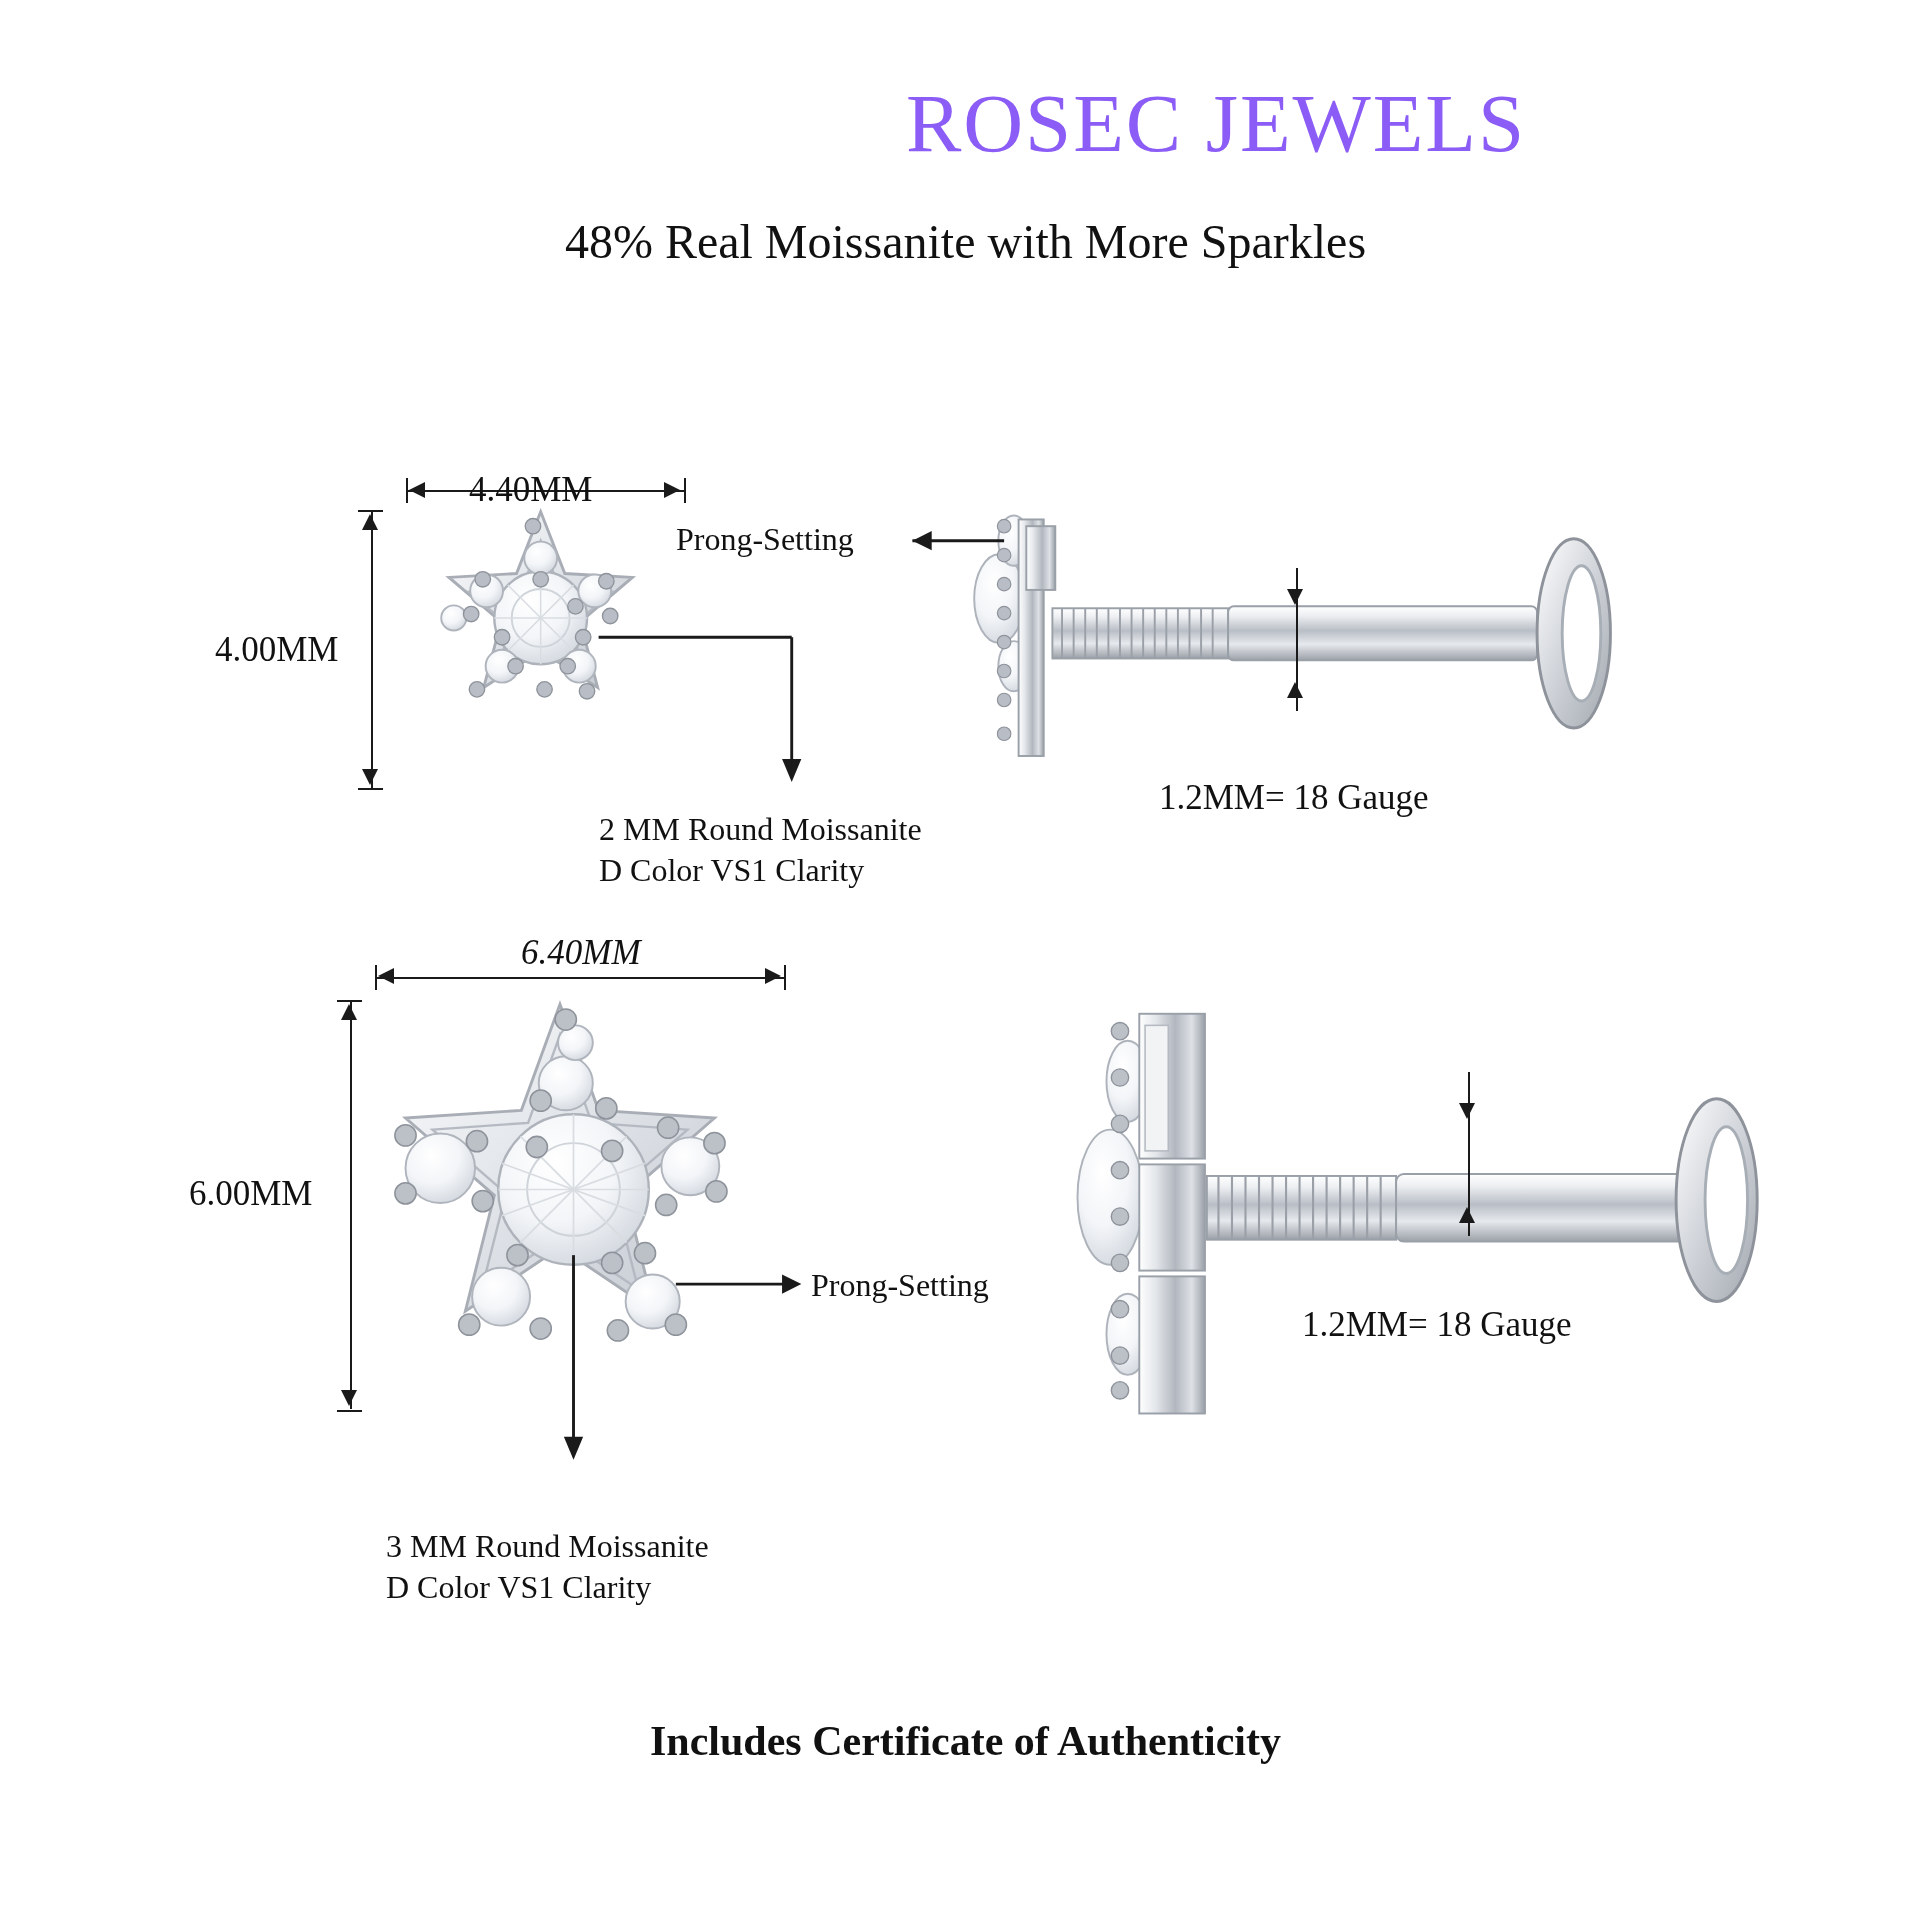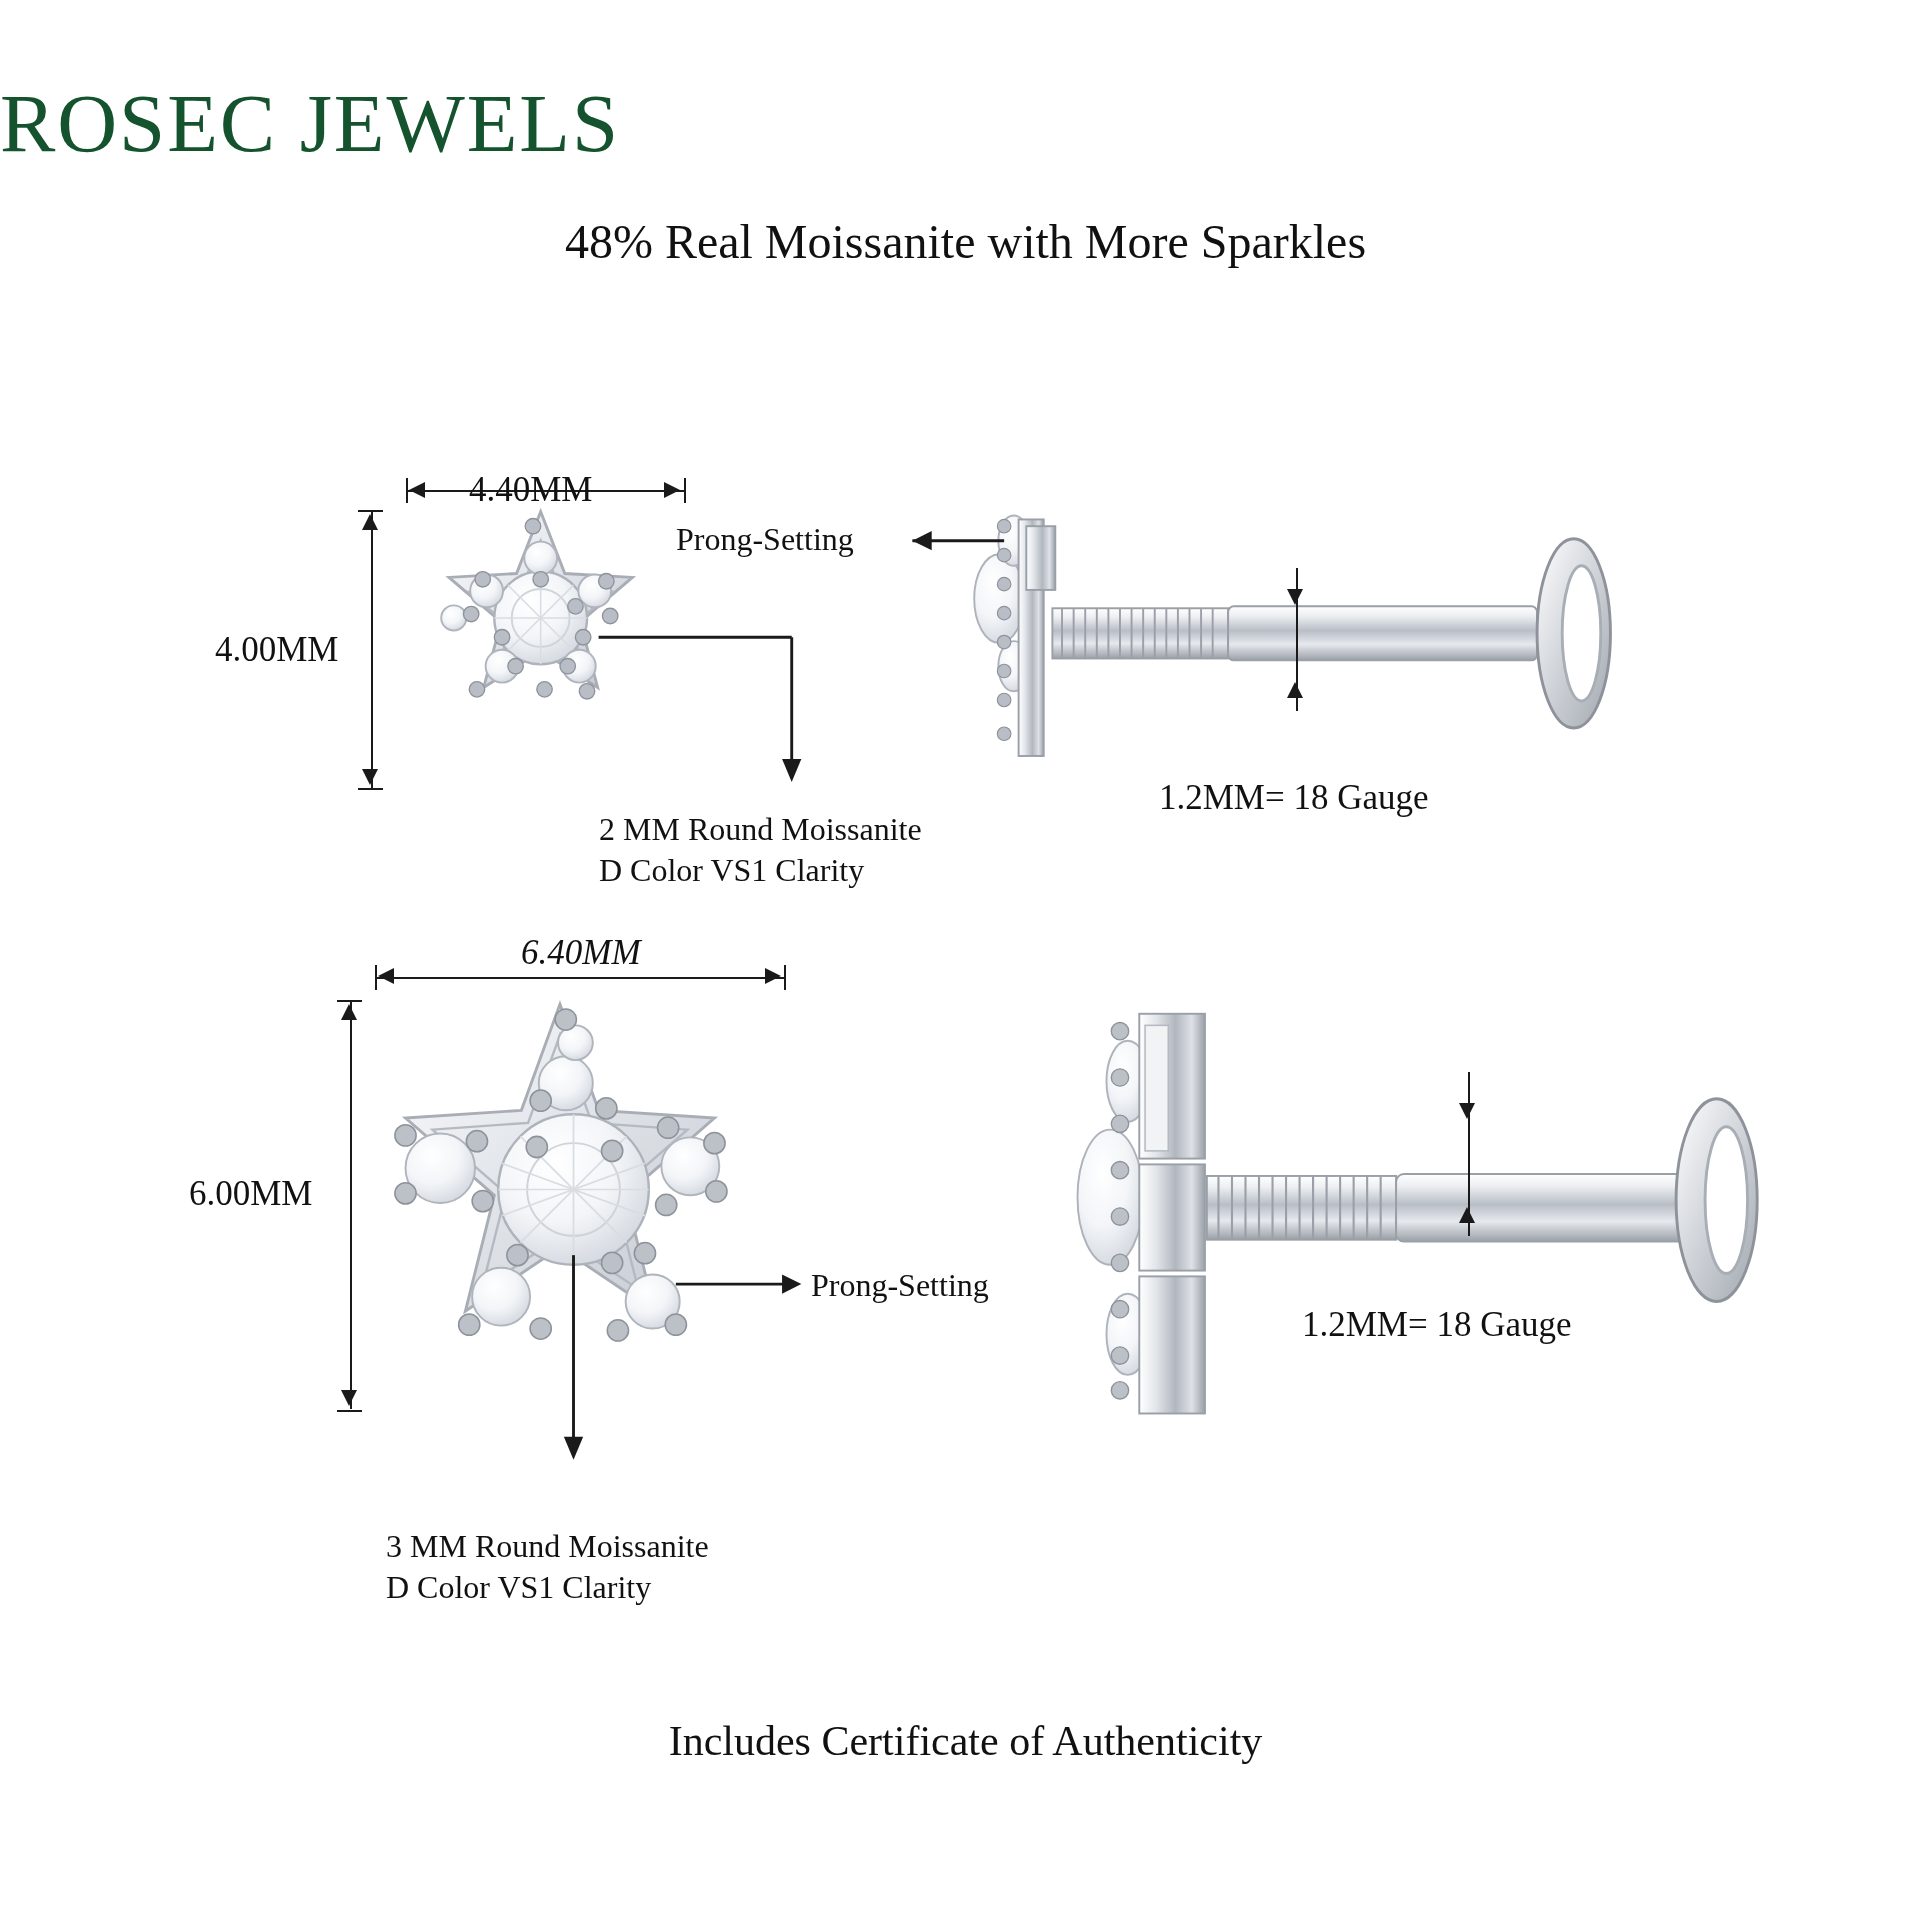--- a/index.html
+++ b/index.html
@@ -19,25 +19,25 @@
     position: absolute;
     inset: 0;
   }
 
   
   .brand-title {
     position: absolute;
     top: 75px;
     left: 0;
     width: 1526px;
-    text-align: left;
+    text-align: right;
     font-size: 83px;
     letter-spacing: 1.9px;
     font-weight: 400;
-    color: #14532d;
+    color: #8b5cf6;
   }
   .brand-sub {
     position: absolute;
     top: 214px;
     left: 0;
     width: 1931px;
     text-align: center;
     font-size: 48px;
     font-weight: 400;
     color: #111111;
@@ -45,20 +45,21 @@
 
   
   .footer-note {
     position: absolute;
     top: 1717px;
     left: 0;
     width: 1931px;
     text-align: center;
     font-size: 42px;
     color: #111111;
+    font-weight: bold;
   }
 
   
   .lbl {
     position: absolute;
     font-size: 32px;
     color: #111111;
     white-space: nowrap;
   }
   .lbl.big {

